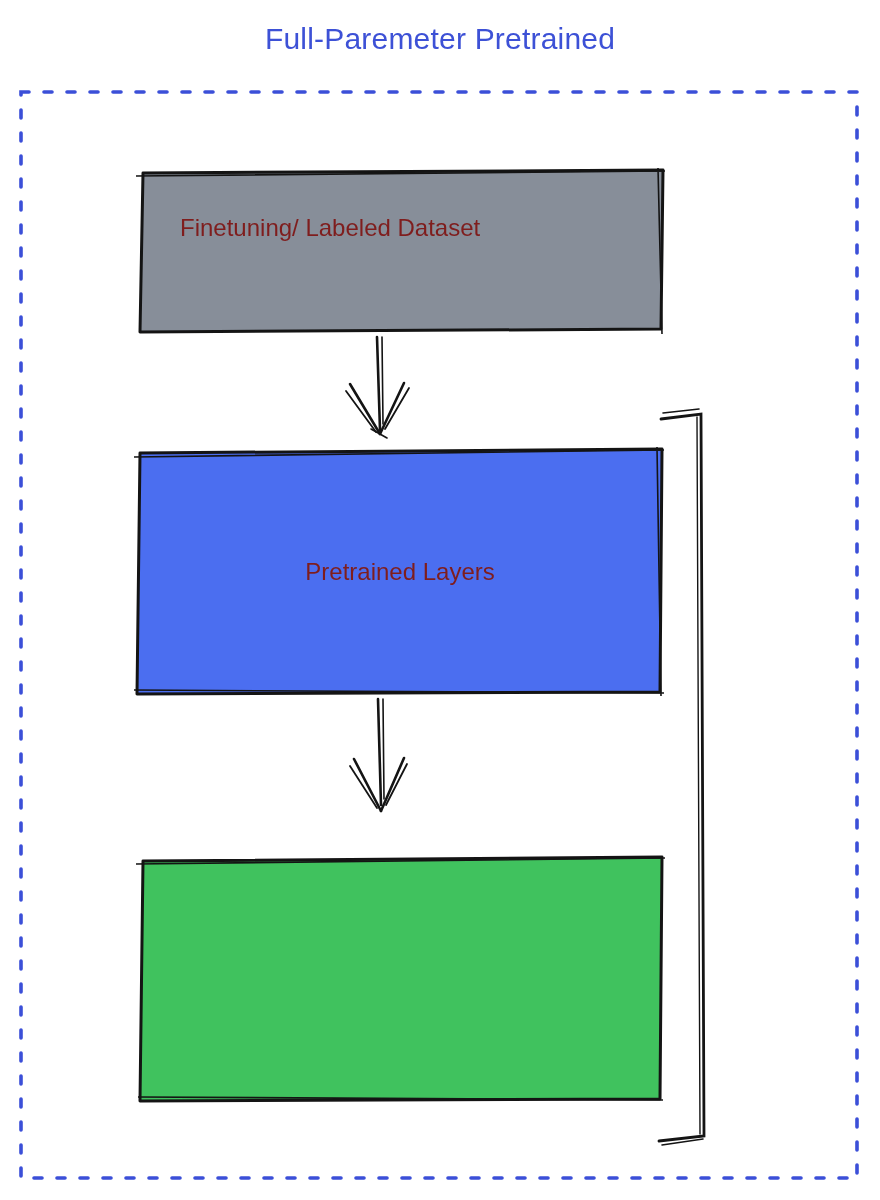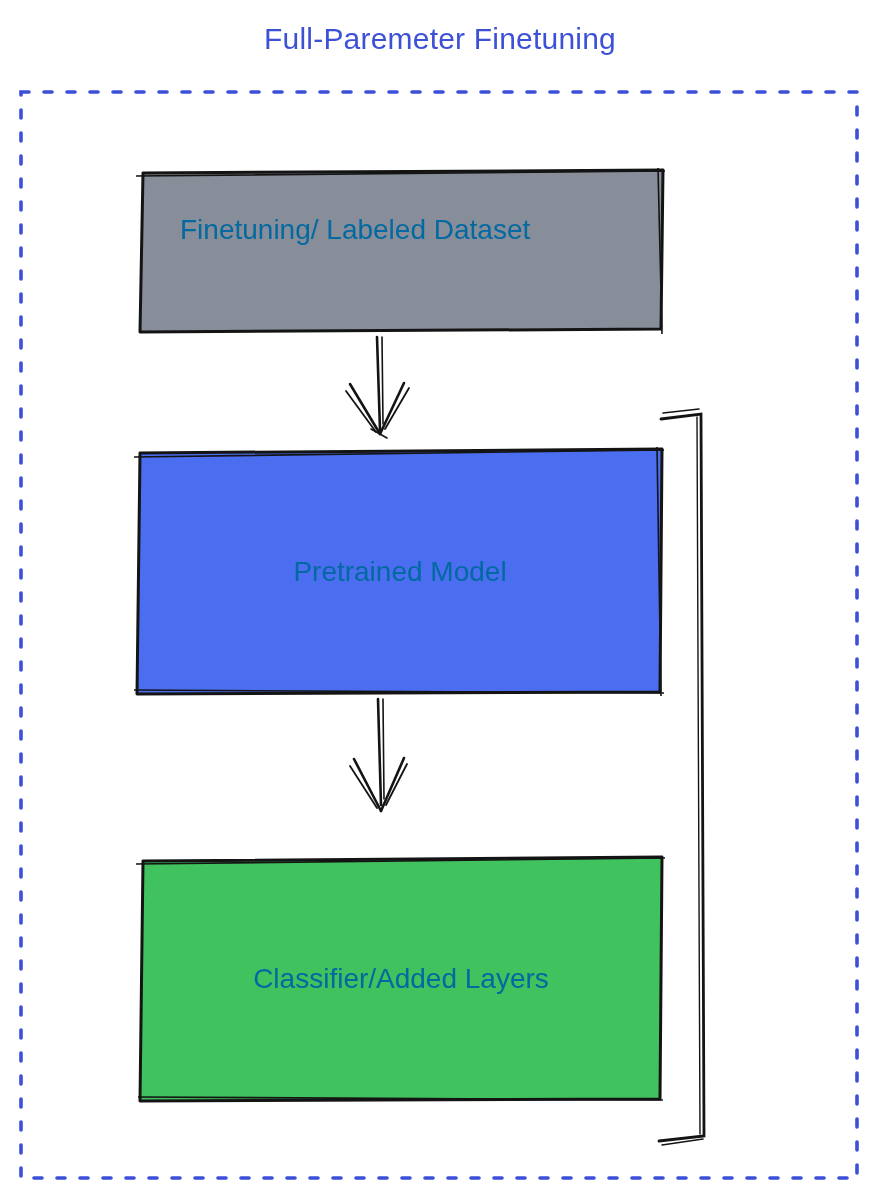--- a/index.html
+++ b/index.html
@@ -25,22 +25,22 @@
     color: #3D51D6;
     letter-spacing: 0.2px;
   }
   .sketch-svg {
     position: absolute;
     top: 0;
     left: 0;
   }
   .box-label {
     position: absolute;
-    color: #0369a1;
-    font-size: 28px;
+    color: #7f1d1d;
+    font-size: 24px;
     display: flex;
   }
   .label-dataset {
     left: 140px;
     top: 170px;
     width: 525px;
     height: 162px;
     align-items: flex-start;
     justify-content: flex-start;
     padding-left: 40px;
@@ -71,21 +71,21 @@
     line-height: 1.34;
     color: #101114;
     white-space: pre-line;
   }
 </style>
 </head>
 <body>
 
 <div class="canvas">
 
-  <div class="diagram-title">Full-Paremeter Finetuning</div>
+  <div class="diagram-title">Full-Paremeter Pretrained</div>
 
   <svg class="sketch-svg" width="880" height="1200" viewBox="0 0 880 1200">
 
     <rect x="21" y="92" width="836" height="1086" fill="none" stroke="#3B4FD8" stroke-width="3.6" stroke-dasharray="8 15" stroke-linecap="round"></rect>
 
     <path d="M 143 173 L 663 170 L 661 329 L 140 332 Z" stroke="#141414" stroke-width="3" stroke-linejoin="round" fill="#878E99"></path>
     <path d="M 136 176 L 665 171 M 658 168 L 662 334" fill="none" stroke="#141414" stroke-width="1.6"></path>
 
     <g stroke="#141414" fill="none" stroke-linecap="round">
       <path d="M 377 337 L 380 430" stroke-width="2.6"></path>
@@ -115,18 +115,17 @@
     <g stroke="#141414" fill="none" stroke-linecap="round">
       <path d="M 661 419 L 701 414 L 704 1136 L 659 1141" stroke-width="2.8"></path>
       <path d="M 663 413 L 699 409" stroke-width="1.6"></path>
       <path d="M 697 417 L 700 1134" stroke-width="1.4"></path>
       <path d="M 662 1145 L 703 1139" stroke-width="1.6"></path>
     </g>
   </svg>
 
   <div class="box-label label-dataset">Finetuning/ Labeled Dataset</div>
 
-  <div class="box-label label-pretrained">Pretrained Model</div>
+  <div class="box-label label-pretrained">Pretrained Layers</div>
 
-  <div class="box-label label-classifier">Classifier/Added Layers</div>
 
 
 </div>
 
 </body></html>

